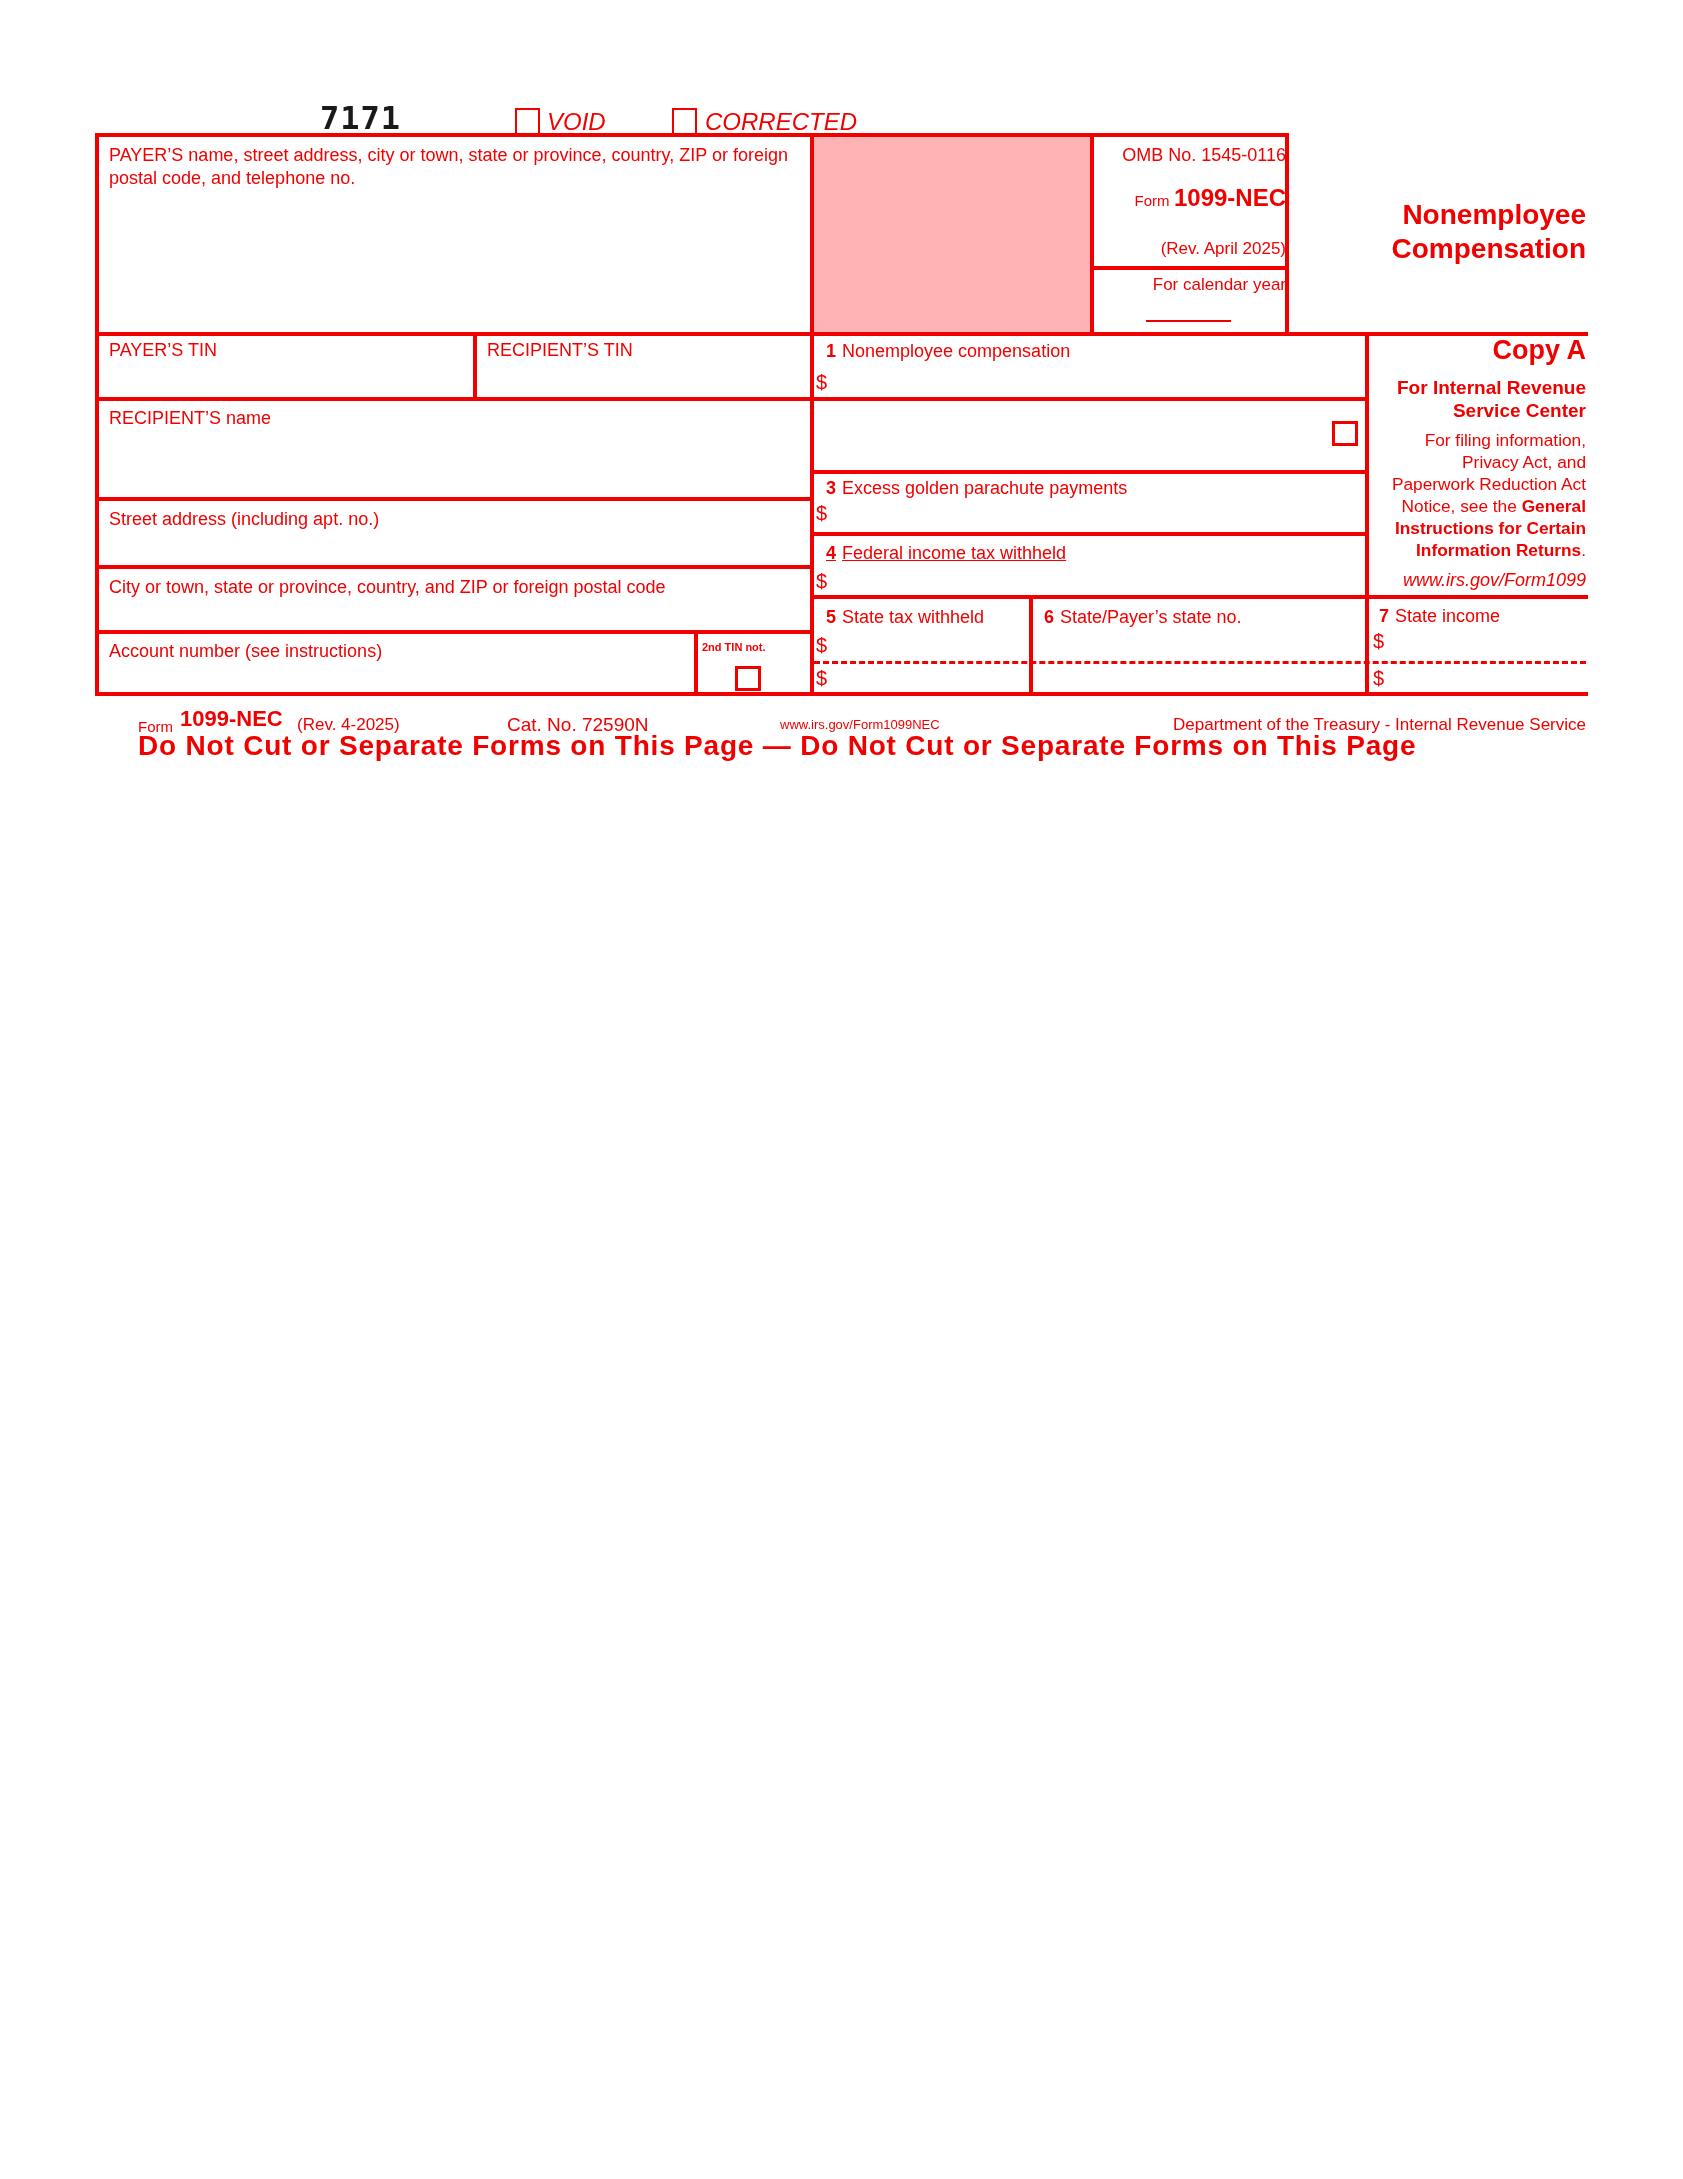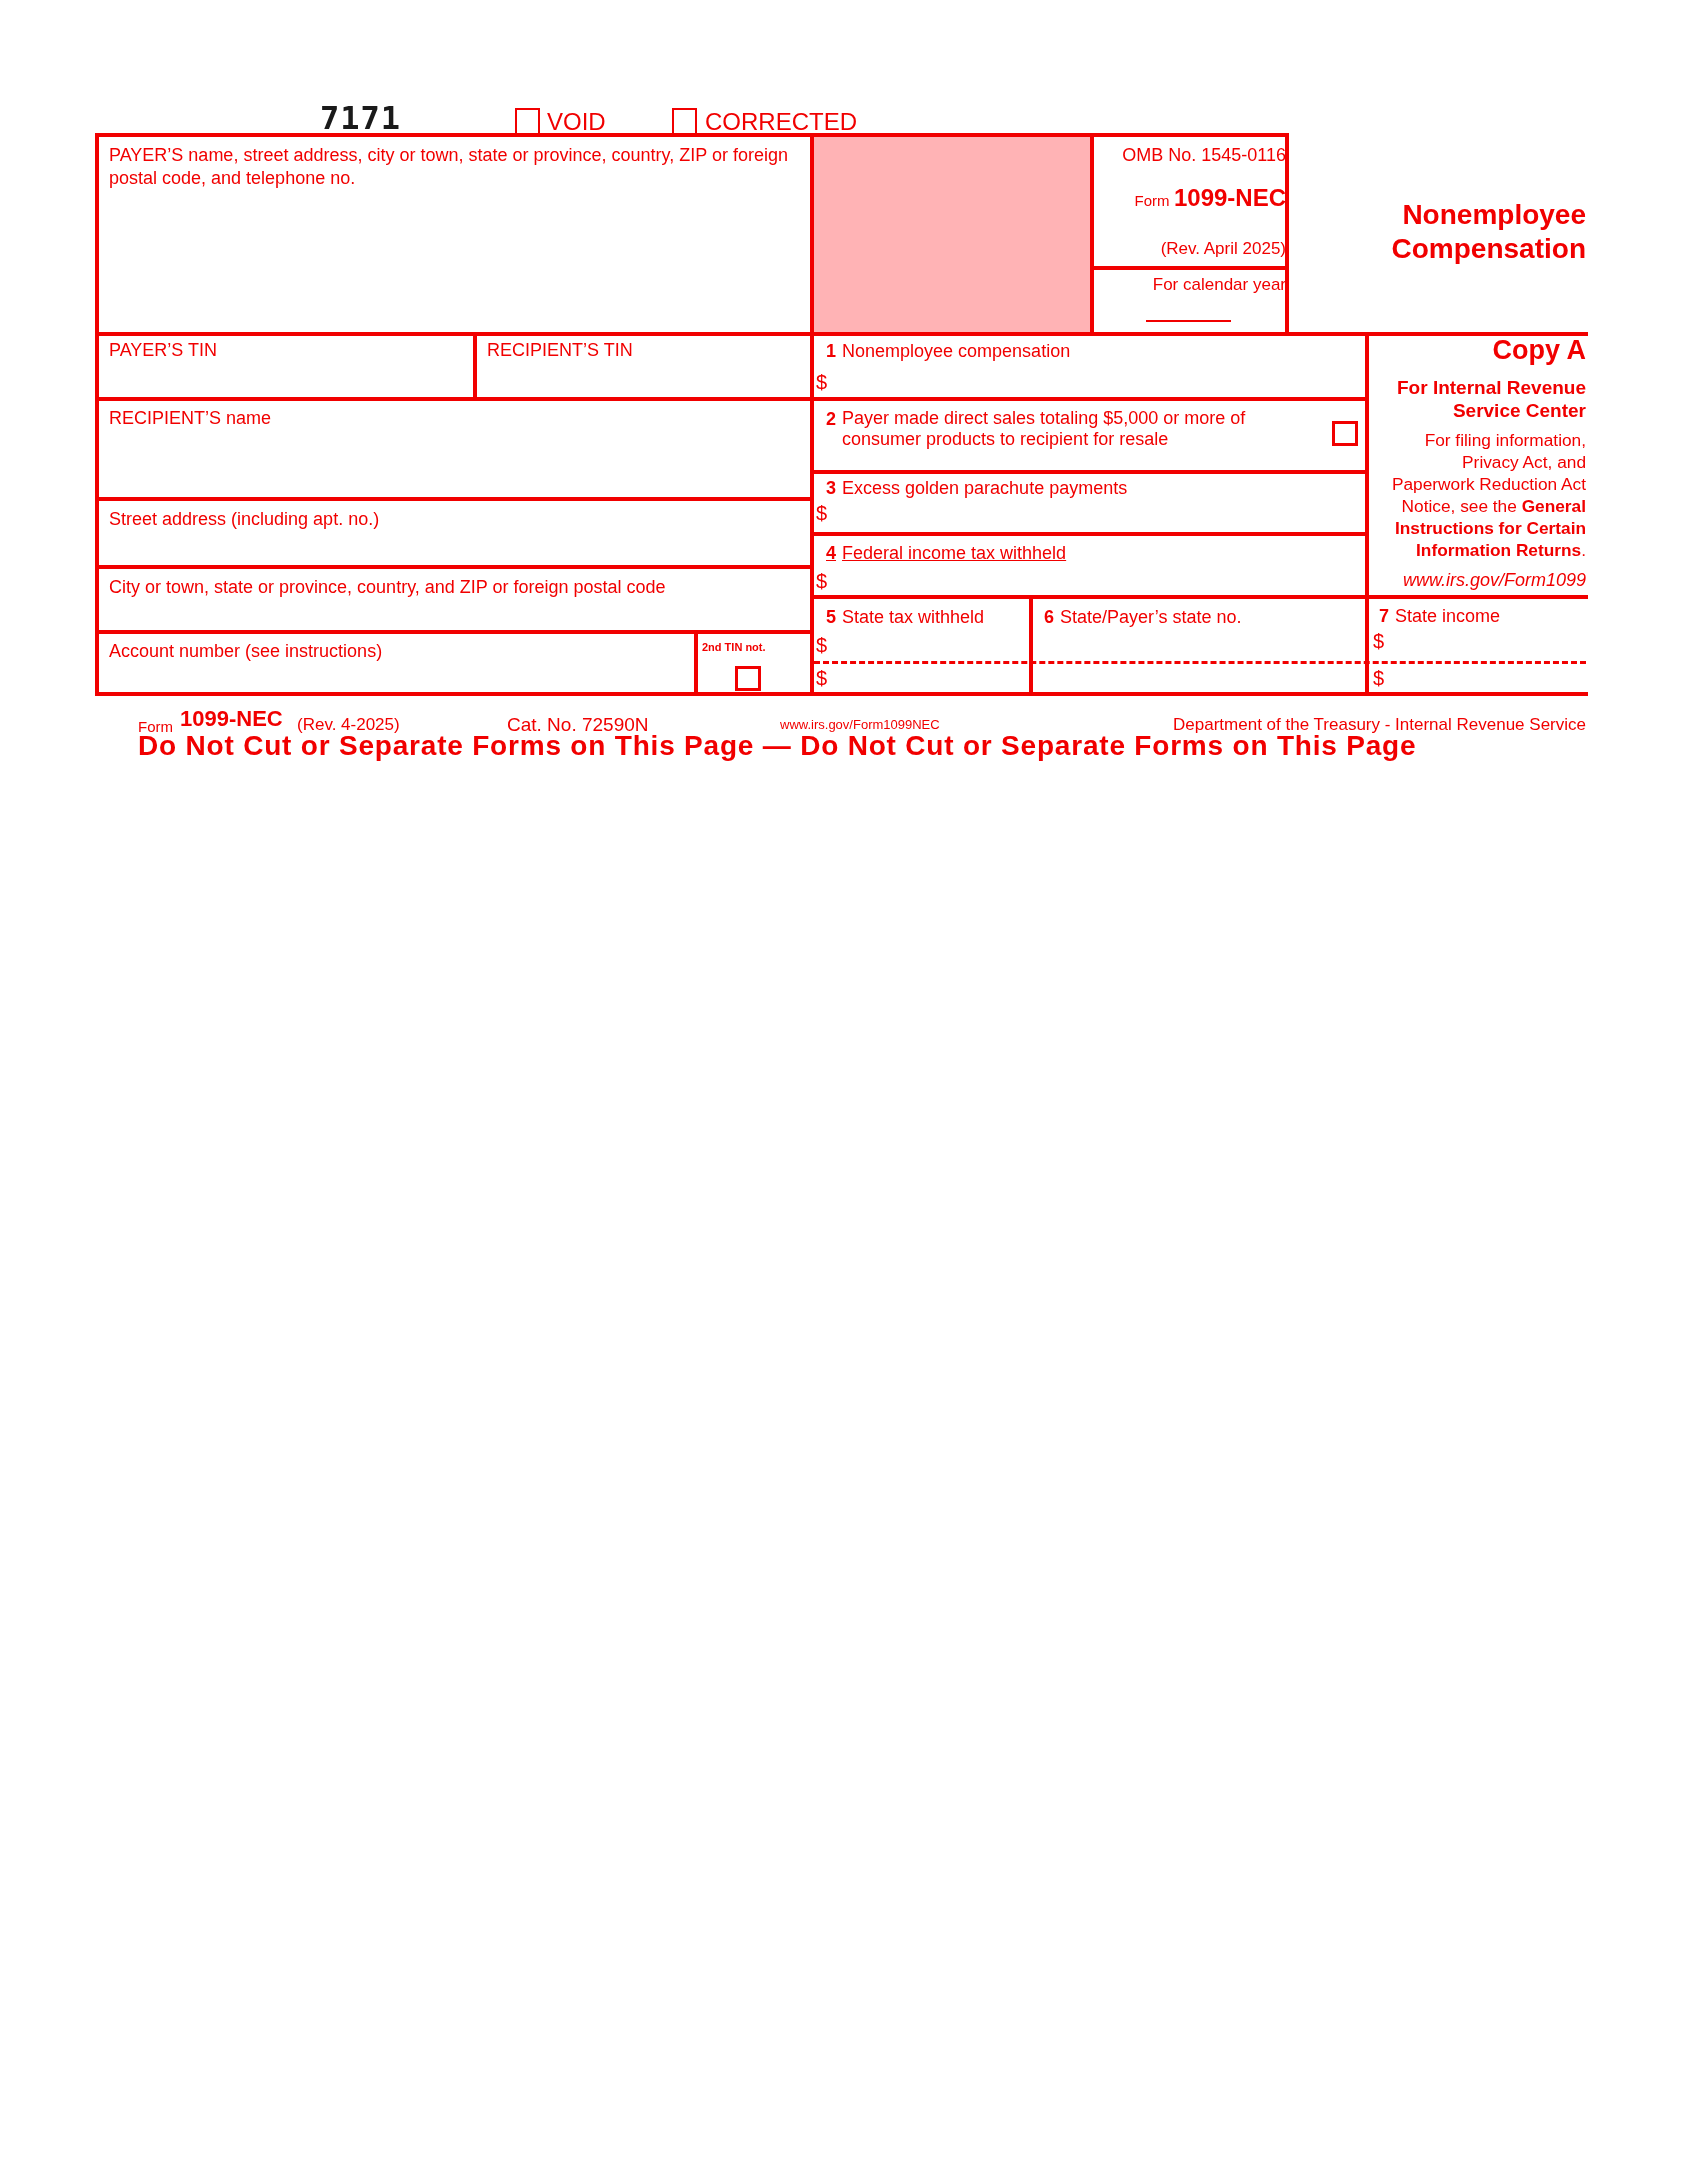--- a/index.html
+++ b/index.html
@@ -17,21 +17,21 @@
   .t{position:absolute;color:var(--red);font-size:18px;line-height:23px;white-space:nowrap;}
   .wrap{white-space:normal;}
   .bold{font-weight:bold;}
   .cb{position:absolute;background:#fff;border:2px solid var(--red);}
   .cb3{position:absolute;background:#fff;border:3px solid var(--red);}
   .boxnum{font-weight:bold;margin-right:6px;}
   .dollar{position:absolute;color:var(--red);font-size:20px;line-height:22px;}
   .rightcol{position:absolute;left:1366px;width:220px;text-align:right;color:var(--red);}
   .printcode{position:absolute;left:320px;top:63px;color:var(--black);
     font-family:"DejaVu Sans Mono",monospace;font-weight:600;font-size:32px;letter-spacing:1px;}
-  .toplabel{position:absolute;color:var(--red);font-size:24px;line-height:26px;white-space:nowrap;}
+  .toplabel{position:absolute;color:var(--red);font-size:24px;line-height:26px;white-space:nowrap;font-style:italic;}
   .ombcenter{position:absolute;left:1092px;width:194px;text-align:right;color:var(--red);}
   .title{position:absolute;left:1267px;top:162px;width:319px;text-align:right;color:var(--red);
     font-weight:bold;font-size:28px;line-height:34px;}
   .cpline{font-size:17.3px;line-height:22px;}
   .entryline{position:absolute;background:var(--red);height:2px;}
 </style>
 </head>
 <body>
 
 <div class="page">
@@ -87,21 +87,20 @@
   <div class="t" style="left:109px;top:371px;">RECIPIENT’S name</div>
   <div class="t" style="left:109px;top:472px;">Street address (including apt. no.)</div>
   <div class="t" style="left:109px;top:540px;">City or town, state or province, country, and ZIP or foreign postal code</div>
   <div class="t" style="left:109px;top:604px;">Account number (see instructions)</div>
   <div class="t" style="left:702px;top:600px;font-size:11px;font-weight:bold;">2nd TIN not.</div>
   <div class="cb3" style="left:735px;top:630px;width:26px;height:25px;"></div>
 
   <div class="t" style="left:826px;top:304px;"><span class="boxnum">1</span><span>Nonemployee compensation</span></div>
   <div class="dollar" style="left:816px;top:335px;">$</div>
 
-  <div class="t" style="left:826px;top:372px;"><span class="boxnum" style="vertical-align:top;">2</span><span class="wrap" style="display:inline-block;width:447px;line-height:21px;">Payer made direct sales totaling $5,000 or more of consumer products to recipient for resale</span></div>
   <div class="cb3" style="left:1332px;top:385px;width:26px;height:25px;"></div>
 
   <div class="t" style="left:826px;top:441px;"><span class="boxnum">3</span><span>Excess golden parachute payments</span></div>
   <div class="dollar" style="left:816px;top:466px;">$</div>
 
   <div class="t" style="left:826px;top:506px;text-decoration:underline;"><span class="boxnum">4</span><span>Federal income tax withheld</span></div>
   <div class="dollar" style="left:816px;top:534px;">$</div>
 
   <div class="t" style="left:826px;top:570px;"><span class="boxnum">5</span><span>State tax withheld</span></div>
   <div class="dollar" style="left:816px;top:598px;">$</div>

